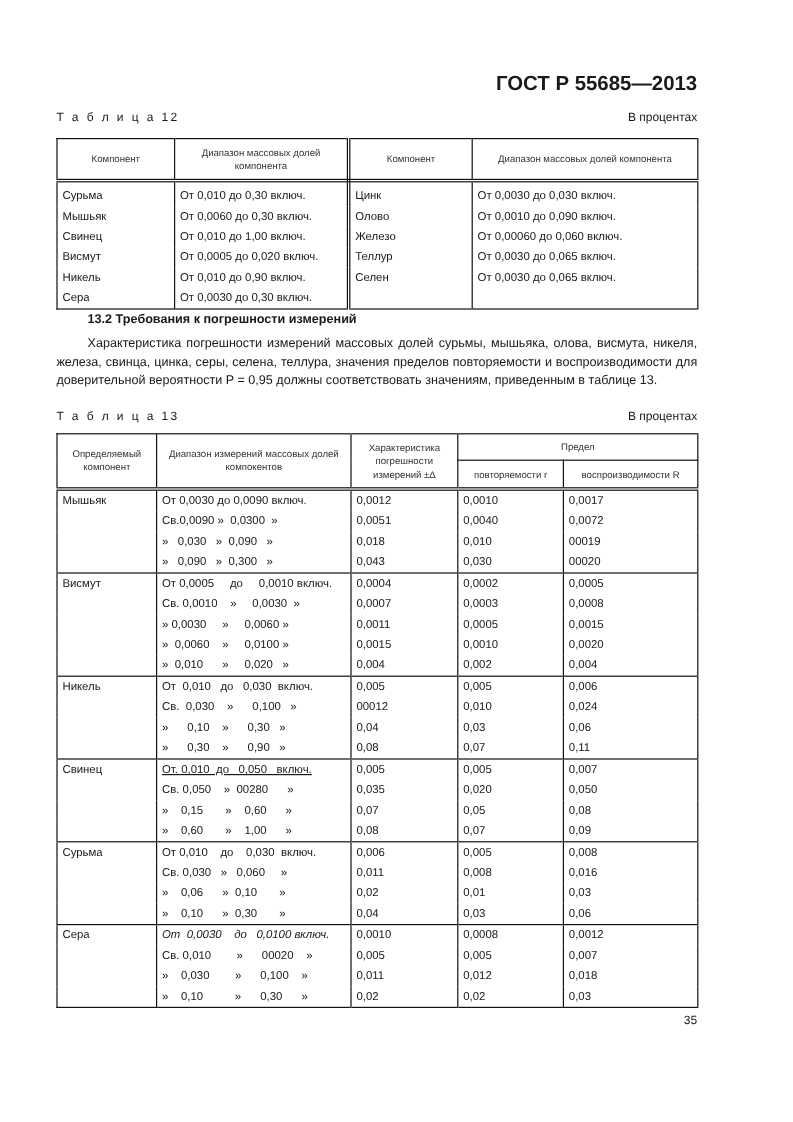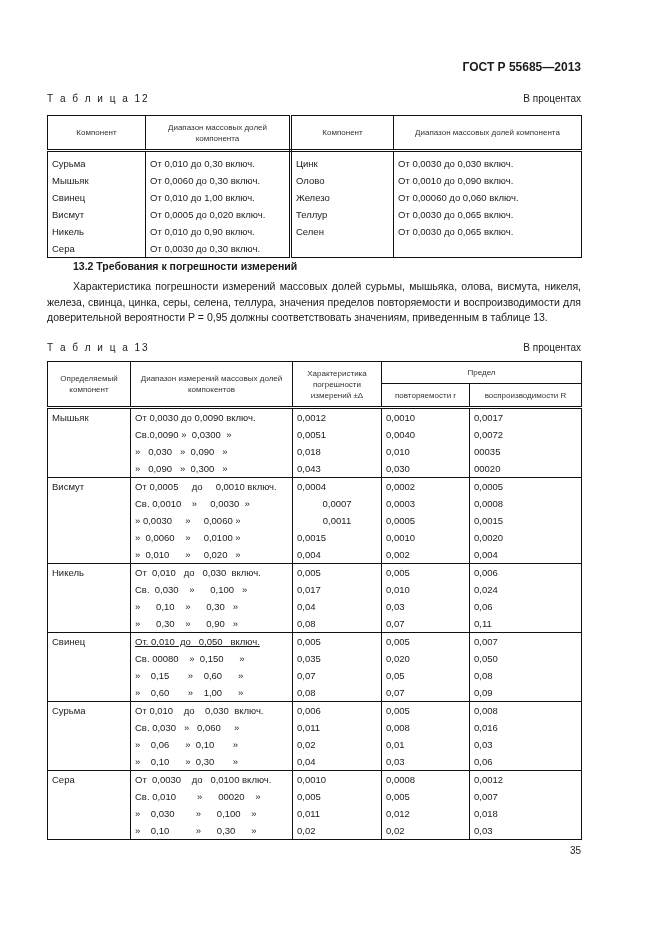--- a/index.html
+++ b/index.html
@@ -1,20 +1,20 @@
 <!DOCTYPE html>
 <html><head>
 <meta charset="utf-8">
 <style>
   html, body { margin: 0; padding: 0; background: #ffffff; }
   body {
     width: 661px; height: 935px; position: relative; overflow: hidden;
     font-family: "Liberation Sans", sans-serif; color: #1a1a1a;
   }
-  .doc-code { position: absolute; top: 60px; right: 80px; font-size: 12px; font-weight: bold; }
+  .doc-code { position: absolute; top: 60px; right: 80px; font-size: 17px; font-weight: bold; }
   .tcap { position: absolute; left: 47px; font-size: 10px; letter-spacing: 2px; }
   .tunit { position: absolute; right: 80px; font-size: 10px; }
   table { position: absolute; border-collapse: collapse; font-size: 9.5px; table-layout: fixed; }
   td, th { padding: 0 4px; text-align: left; font-weight: normal; vertical-align: top; white-space: nowrap; }
   th { text-align: center; vertical-align: middle; font-size: 8px; color: #333; line-height: 11px; white-space: normal; }
 
   
   #t12 { left: 47px; top: 115px; width: 534px; border: 1.5px solid #111; }
   #t12 th { height: 33px; border-right: 1px solid #111; border-bottom: 3px double #111; }
   #t12 td { height: 17px; line-height: 17px; border-right: 1px solid #111; }
@@ -135,44 +135,44 @@
       <tr>
         <td style="white-space: pre;">Св.0,0090 »  0,0300  »</td>
         <td style="white-space: pre;">0,0051</td>
         <td style="white-space: pre;">0,0040</td>
         <td style="white-space: pre;">0,0072</td>
       </tr>
       <tr>
         <td style="white-space: pre;">»   0,030   »  0,090   »</td>
         <td style="white-space: pre;">0,018</td>
         <td style="white-space: pre;">0,010</td>
-        <td style="white-space: pre;">00035</td>
+        <td style="white-space: pre;">00019</td>
       </tr>
       <tr>
         <td style="white-space: pre;">»   0,090   »  0,300   »</td>
         <td style="white-space: pre;">0,043</td>
         <td style="white-space: pre;">0,030</td>
         <td style="white-space: pre;">00020</td>
       </tr>
       <tr class="gstart">
         <td rowspan="5">Висмут</td>
         <td style="white-space: pre;">От 0,0005     до     0,0010 включ.</td>
         <td style="white-space: pre;">0,0004</td>
         <td style="white-space: pre;">0,0002</td>
         <td style="white-space: pre;">0,0005</td>
       </tr>
       <tr>
         <td style="white-space: pre;">Св. 0,0010    »     0,0030  »</td>
-        <td style="white-space: pre; text-align: center;">0,0007</td>
+        <td style="white-space: pre;">0,0007</td>
         <td style="white-space: pre;">0,0003</td>
         <td style="white-space: pre;">0,0008</td>
       </tr>
       <tr>
         <td style="white-space: pre;">» 0,0030     »     0,0060 »</td>
-        <td style="white-space: pre; text-align: center;">0,0011</td>
+        <td style="white-space: pre;">0,0011</td>
         <td style="white-space: pre;">0,0005</td>
         <td style="white-space: pre;">0,0015</td>
       </tr>
       <tr>
         <td style="white-space: pre;">»  0,0060    »     0,0100 »</td>
         <td style="white-space: pre;">0,0015</td>
         <td style="white-space: pre;">0,0010</td>
         <td style="white-space: pre;">0,0020</td>
       </tr>
       <tr>
@@ -183,21 +183,21 @@
       </tr>
       <tr class="gstart">
         <td rowspan="4">Никель</td>
         <td style="white-space: pre;">От  0,010   до   0,030  включ.</td>
         <td style="white-space: pre;">0,005</td>
         <td style="white-space: pre;">0,005</td>
         <td style="white-space: pre;">0,006</td>
       </tr>
       <tr>
         <td style="white-space: pre;">Св.  0,030    »      0,100   »</td>
-        <td style="white-space: pre;">0,017</td>
+        <td style="white-space: pre;">00012</td>
         <td style="white-space: pre;">0,010</td>
         <td style="white-space: pre;">0,024</td>
       </tr>
       <tr>
         <td style="white-space: pre;">»      0,10    »      0,30   »</td>
         <td style="white-space: pre;">0,04</td>
         <td style="white-space: pre;">0,03</td>
         <td style="white-space: pre;">0,06</td>
       </tr>
       <tr>
@@ -207,21 +207,21 @@
         <td style="white-space: pre;">0,11</td>
       </tr>
       <tr class="gstart">
         <td rowspan="4">Свинец</td>
         <td style="white-space: pre; text-decoration: underline;">От. 0,010  до   0,050   включ.</td>
         <td style="white-space: pre;">0,005</td>
         <td style="white-space: pre;">0,005</td>
         <td style="white-space: pre;">0,007</td>
       </tr>
       <tr>
-        <td style="white-space: pre;">Св. 00080    »  0,150      »</td>
+        <td style="white-space: pre;">Св. 0,050    »  00280      »</td>
         <td style="white-space: pre;">0,035</td>
         <td style="white-space: pre;">0,020</td>
         <td style="white-space: pre;">0,050</td>
       </tr>
       <tr>
         <td style="white-space: pre;">»    0,15       »    0,60      »</td>
         <td style="white-space: pre;">0,07</td>
         <td style="white-space: pre;">0,05</td>
         <td style="white-space: pre;">0,08</td>
       </tr>
@@ -251,21 +251,21 @@
         <td style="white-space: pre;">0,03</td>
       </tr>
       <tr>
         <td style="white-space: pre;">»    0,10      »  0,30       »</td>
         <td style="white-space: pre;">0,04</td>
         <td style="white-space: pre;">0,03</td>
         <td style="white-space: pre;">0,06</td>
       </tr>
       <tr class="gstart">
         <td rowspan="4">Сера</td>
-        <td style="white-space: pre;">От  0,0030    до   0,0100 включ.</td>
+        <td style="white-space: pre; font-style: italic;">От  0,0030    до   0,0100 включ.</td>
         <td style="white-space: pre;">0,0010</td>
         <td style="white-space: pre;">0,0008</td>
         <td style="white-space: pre;">0,0012</td>
       </tr>
       <tr>
         <td style="white-space: pre;">Св. 0,010        »      00020    »</td>
         <td style="white-space: pre;">0,005</td>
         <td style="white-space: pre;">0,005</td>
         <td style="white-space: pre;">0,007</td>
       </tr>

